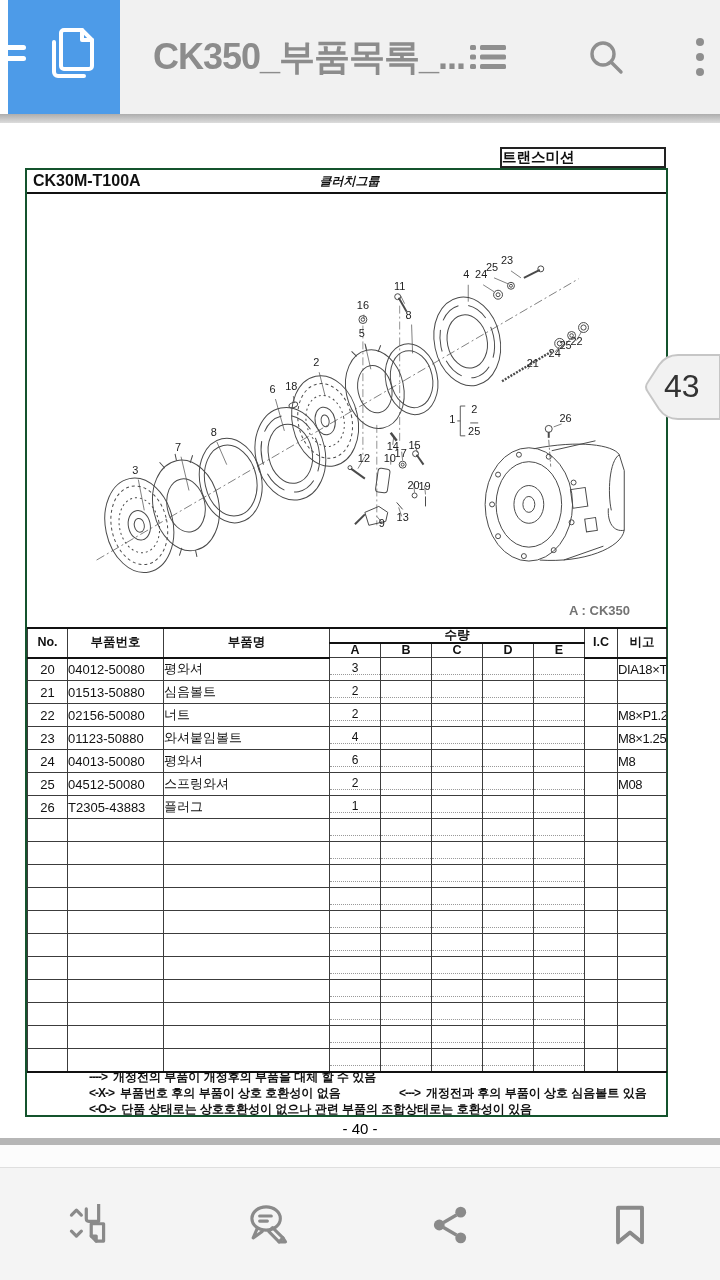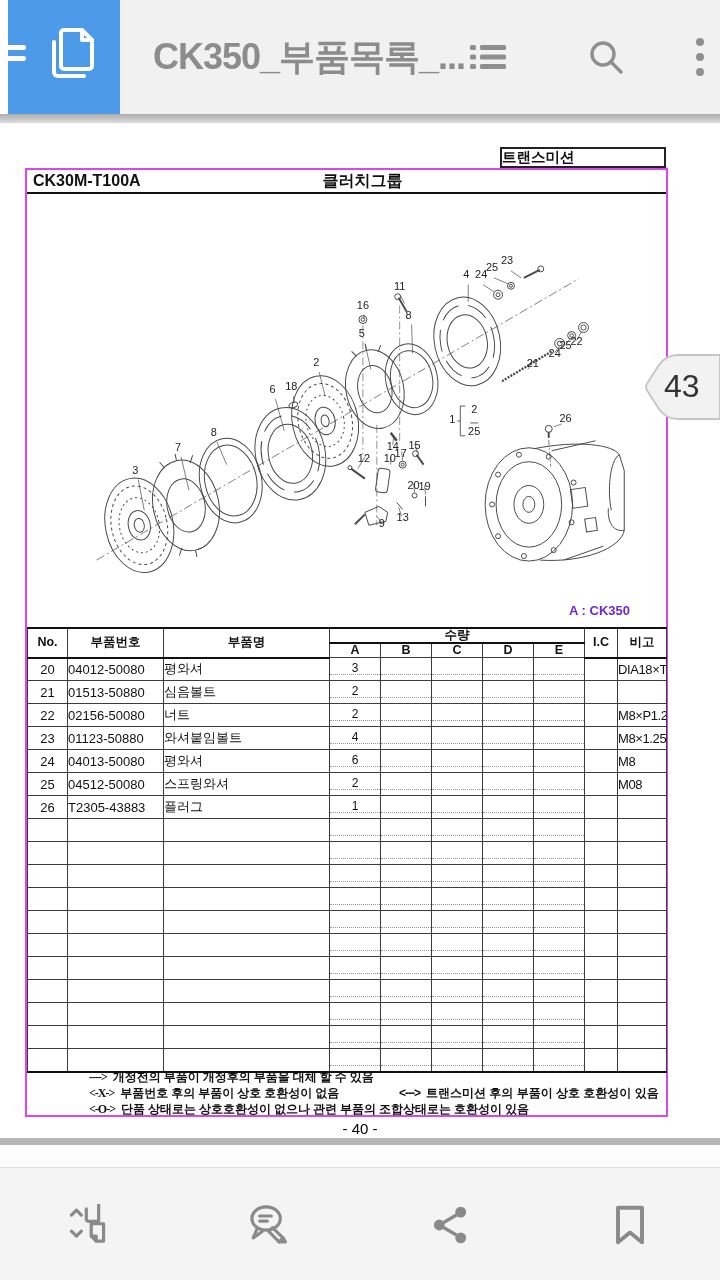--- a/index.html
+++ b/index.html
@@ -20,45 +20,45 @@
   .ic-list{left:458px;width:44px;}
   .ic-search{left:576px;width:44px;}
   .ic-dots{left:674px;width:36px;}
   .appbar-sep{position:absolute;left:0;top:114px;width:720px;height:9px;
        background:linear-gradient(#ADADAD,#DCDCDC);}
 
   
   .page{position:absolute;left:0;top:123px;width:720px;height:1015px;background:#fff;}
   .trans-box{position:absolute;left:500px;top:24px;width:166px;height:21px;border:2px solid #222;
        box-sizing:border-box;text-align:left;font-size:14.5px;font-weight:700;color:#111;line-height:17px;}
-  .frame{position:absolute;left:25px;top:45px;width:643px;height:949px;border:2px solid #d946ef;box-sizing:border-box;}
+  .frame{position:absolute;left:25px;top:45px;width:643px;height:949px;border:2px solid #14532d;box-sizing:border-box;}
   .doc-head{position:absolute;left:0;top:0;width:639px;height:22px;border-bottom:2px solid #111;background:#fff;}
   .doc-model{position:absolute;left:6px;top:0;font-size:16px;font-weight:700;color:#111;line-height:22px;}
-  .doc-title{position:absolute;left:16px;width:100%;text-align:center;font-size:16px;font-weight:700;color:#111;line-height:22px;}
+  .doc-title{position:absolute;left:3px;width:100%;text-align:center;font-size:12px;font-weight:700;color:#111;line-height:22px;font-style:italic;}
   .diagram{position:absolute;left:0;top:24px;width:639px;height:433px;}
-  .a-label{position:absolute;right:36px;top:433px;font-size:13px;font-weight:700;color:#6d28d9;}
+  .a-label{position:absolute;right:36px;top:433px;font-size:13px;font-weight:700;color:#737373;}
 
   
   table.parts{position:absolute;left:0;top:457px;width:639px;border-collapse:collapse;table-layout:fixed;
        border-top:2px solid #111;border-bottom:2px solid #111;}
   table.parts th,table.parts td{border:1px solid #3c3c3c;padding:0;font-weight:400;color:#111;box-sizing:border-box;}
   table.parts thead th{font-size:12.5px;font-weight:700;text-align:center;height:14px;line-height:13px;}
   table.parts thead tr:first-child th{border-bottom:2px solid #111;}
   table.parts thead th.qspan{border-bottom:1px solid #3c3c3c;}
   table.parts tbody td{height:23px;font-size:13px;}
   td.c-no{text-align:center;}
   td.c-pn{padding-left:6px;letter-spacing:0;}
   td.c-name{padding-left:6px;}
   td.c-q .qt{height:11px;line-height:11px;border-bottom:1px dotted #999;text-align:center;font-size:12px;}
   td.c-rm{font-size:9.5px;letter-spacing:-0.4px;padding-left:2px;white-space:nowrap;overflow:hidden;}
 
   
   .notes{position:absolute;left:0;top:899px;width:639px;font-size:12px;font-weight:700;color:#111;}
   .nrow{position:relative;height:16px;line-height:16px;white-space:nowrap;}
-  .ncol-l{position:absolute;left:62px;font-family:Liberation Serif, serif;}
+  .ncol-l{position:absolute;left:62px;}
   .ncol-r{position:absolute;left:372px;}
   .nsym{letter-spacing:-1px;margin-right:6px;}
   .pagenum{position:absolute;left:0;top:997px;width:720px;text-align:center;font-size:15px;color:#000000;}
 
   
   .page-edge{position:absolute;left:0;top:1138px;width:720px;height:7px;background:#B6B6B6;}
   .page-below{position:absolute;left:0;top:1145px;width:720px;height:22px;background:#FCFCFC;}
   .toolbar{position:absolute;left:0;top:1167px;width:720px;height:113px;background:#F4F4F4;
        border-top:1px solid #DFDFDF;display:flex;align-items:center;}
   .tb-btn{flex:1;display:flex;align-items:center;justify-content:center;height:100%;}
@@ -712,21 +712,21 @@
           </tr>
         </tbody>
     </table>
 
     <div class="notes">
       <div class="nrow">
         <span class="ncol-l"><span class="nsym">----&gt;</span><span>개정전의 부품이 개정후의 부품을 대체 할 수 있음</span></span>
       </div>
       <div class="nrow">
         <span class="ncol-l"><span class="nsym">&lt;-X-&gt;</span><span>부품번호 후의 부품이 상호 호환성이 없음</span></span>
-        <span class="ncol-r"><span class="nsym">&lt;---&gt;</span><span>트랜스미션 후의 부품이 상호 호환성이 있음</span></span>
+        <span class="ncol-r"><span class="nsym">&lt;---&gt;</span><span>개정전과 후의 부품이 상호 심음볼트 있음</span></span>
       </div>
       <div class="nrow">
         <span class="ncol-l"><span class="nsym">&lt;-O-&gt;</span><span>단품 상태로는 상호호환성이 없으나 관련 부품의 조합상태로는 호환성이 있음</span></span>
       </div>
     </div>
   </div>
 
   <div class="pagenum">- 40 -</div>
 </div>
 

